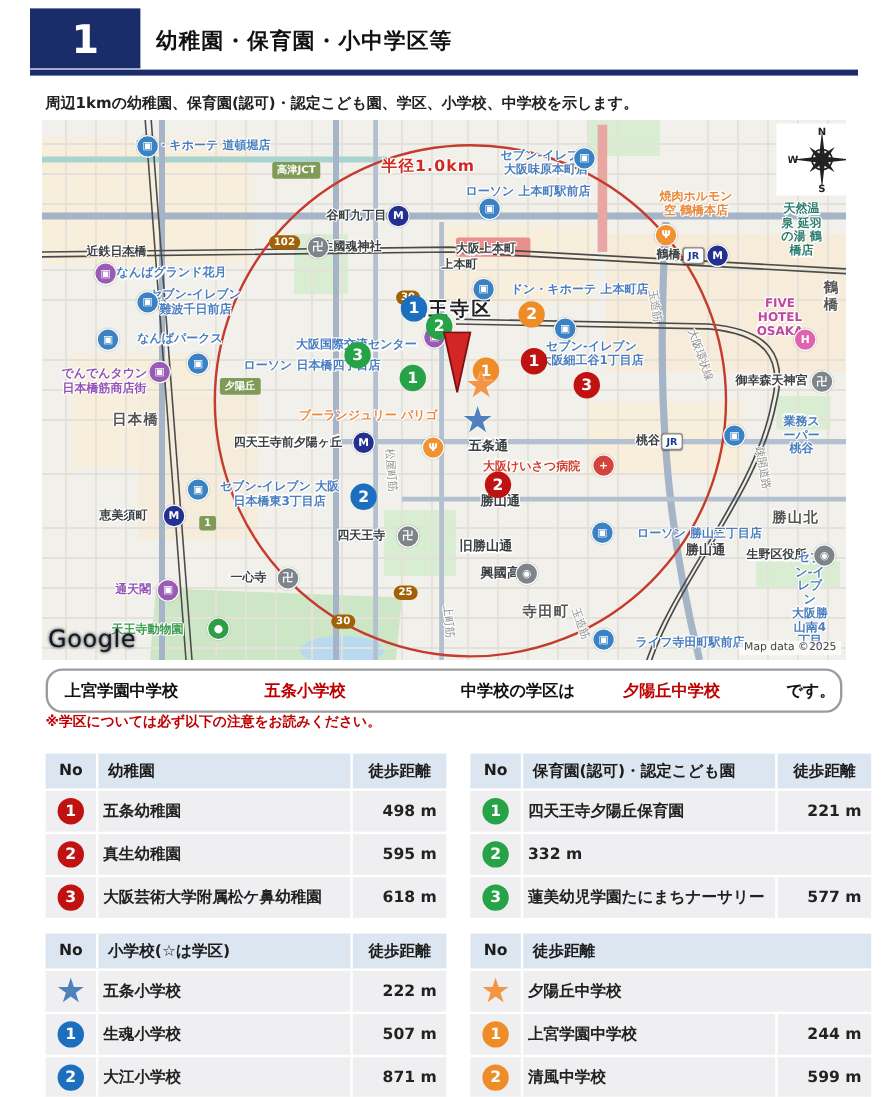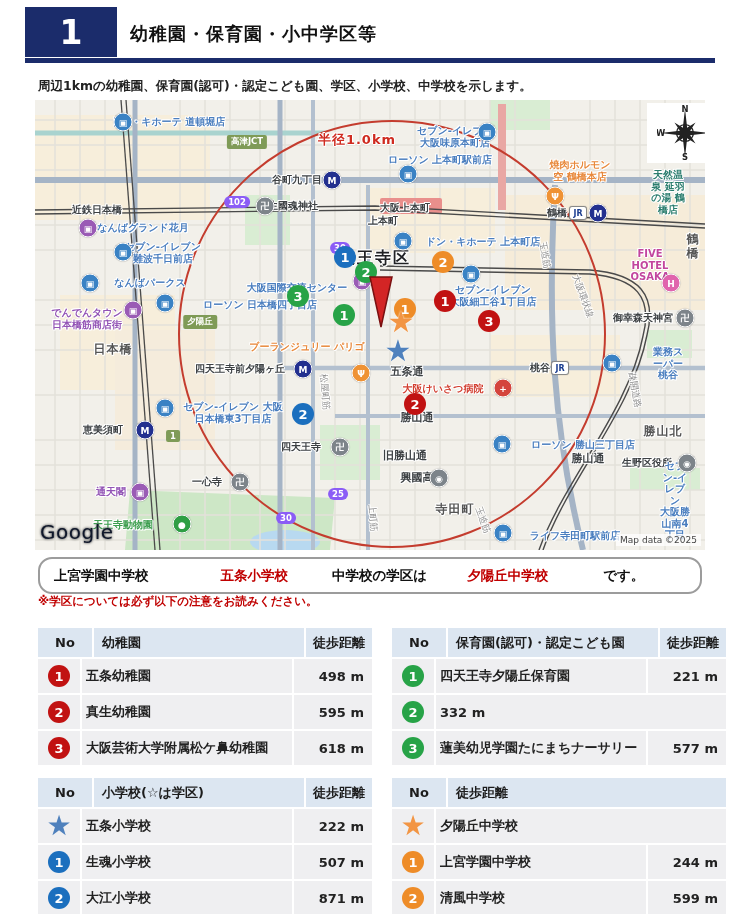--- a/index.html
+++ b/index.html
@@ -26,21 +26,21 @@
   .big-district{font-size:16px !important;color:#202124 !important;letter-spacing:2px}
   .map-icon{position:absolute;transform:translate(-50%,-50%);width:17px;height:17px;border-radius:50%;
     display:flex;align-items:center;justify-content:center;color:#fff;font-size:9px;font-weight:700;
     border:1.5px solid #fff;box-shadow:0 0 1px rgba(0,0,0,.4);}
   .i-shop{background:#3a82c4}.i-purple{background:#9a5bb5}.i-food{background:#ef9234}.i-hotel{background:#e064ad}
   .i-temple{background:#7d848a}.i-metro{background:#23308f}.i-hospital{background:#d4443c}
   .i-office{background:#7d848a}.i-zoo{background:#2f9e44}.i-jr{background:#fff;color:#1a3c8f;border:1px solid #888;
     border-radius:3px;width:16px;height:12px;font-size:8px}
   .map-badge{position:absolute;transform:translate(-50%,-50%);font-size:8.5px;font-weight:700;color:#fff;
     padding:1px 4px;border-radius:7px;white-space:nowrap;}
-  .b-blue{background:#8b5cf6}.b-green{background:#7f9b57;border-radius:2px}
+  .b-blue{background:#a16207}.b-green{background:#7f9b57;border-radius:2px}
   .map-marker{position:absolute;transform:translate(-50%,-50%);width:22px;height:22px;border-radius:50%;
     color:#fff;font-size:13px;font-weight:700;display:flex;align-items:center;justify-content:center;}
   .mk-red{background:var(--m-red)}.mk-green{background:var(--m-green)}.mk-blue{background:var(--m-blue)}
   .mk-orange{background:var(--m-orange)}
   .map-star{position:absolute;transform:translate(-50%,-50%);font-size:30px;line-height:1;
     text-shadow:0 0 2px #fff;}
   .st-blue{color:var(--s-blue)}.st-orange{color:var(--s-orange)}
   .pin{position:absolute;transform:translate(-50%,0);}
   .circle-ring{position:absolute;border:2.5px solid #c43c2e;border-radius:50%;}
   .compass{position:absolute;background:#fff;display:flex;align-items:center;justify-content:center;}
@@ -50,21 +50,21 @@
 
   
   .district-box{position:absolute;left:38px;top:557px;width:660px;height:33px;border:2px solid #9c9c9c;
     border-radius:14px;display:flex;align-items:center;font-size:13.5px;font-weight:700;color:#111;background:#fff;}
   .district-box .red{color:var(--redtxt);}
   .note{position:absolute;left:38px;top:594px;font-size:11.5px;font-weight:700;color:var(--redtxt);}
 
   
   .stable{position:absolute;width:334px;font-size:13px;}
   .t-head{display:grid;grid-template-columns:42px 212px 80px;background:#dce6f1;height:29px;}
-  .t-head>div{display:flex;align-items:center;font-weight:700;color:#1c1c1c;border-left:2px solid #fff;margin-left:12px;}
+  .t-head>div{display:flex;align-items:center;font-weight:700;color:#1c1c1c;border-left:2px solid #fff;}
   .t-head>div:first-child{border-left:none;justify-content:center;}
   .t-head>div:nth-child(2){padding-left:8px;}
   .t-head>div:nth-child(3){justify-content:center;}
   .t-row{display:grid;grid-template-columns:42px 212px 80px;background:#efeff1;height:34px;margin-top:2px;}
   .t-row>div{display:flex;align-items:center;color:#222;font-weight:600;border-left:2px solid #fff;}
   .t-row>div:first-child{border-left:none;justify-content:center;}
   .t-row>div:nth-child(2){padding-left:4px;}
   .t-row>div:nth-child(3){justify-content:flex-end;padding-right:8px;font-weight:600;}
   .t-badge{width:22px;height:22px;border-radius:50%;color:#fff;font-size:13px;font-weight:700;
     display:flex;align-items:center;justify-content:center;}
@@ -249,21 +249,21 @@
       </svg>
     </div>
 
     <div class="glogo">Google</div>
     <div class="attrib">Map data ©2025</div>
   </div>
 
   <div class="district-box">
     <span style="margin-left:14px">上宮学園中学校</span>
     <span class="red" style="margin-left:72px">五条小学校</span>
-    <span style="margin-left:44px">中学校の学区は</span>
+    <span style="margin-left:96px">中学校の学区は</span>
     <span class="red" style="margin-left:40px">夕陽丘中学校</span>
     <span style="margin-left:55px">です。</span>
   </div>
   <div class="note">※学区については必ず以下の注意をお読みください。</div>
 
   <div class="stable" style="left:38px;top:628px">
       <div class="t-head">
         <div>No</div>
         <div>幼稚園</div>
         <div>徒歩距離</div>

